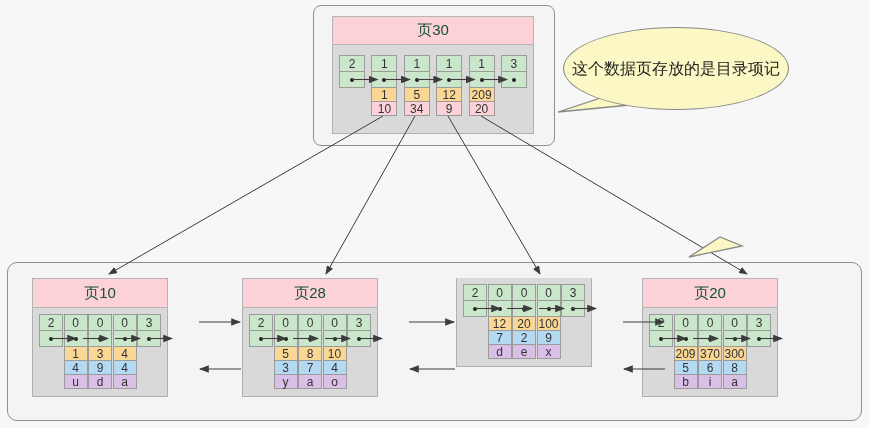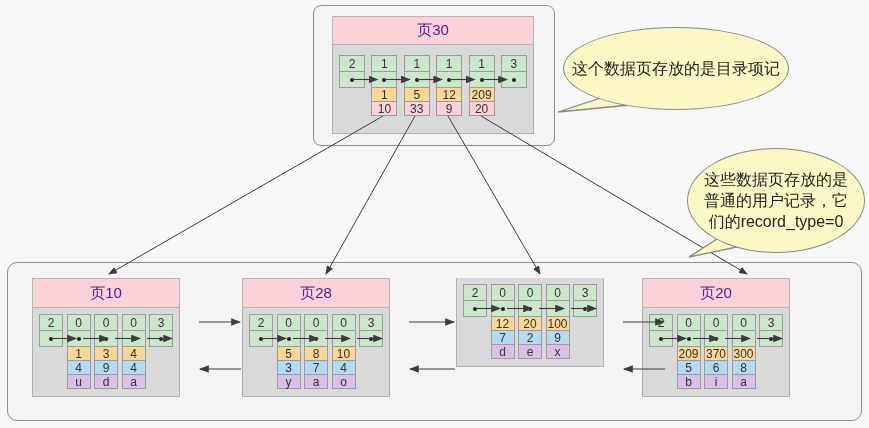--- a/index.html
+++ b/index.html
@@ -15,30 +15,30 @@
     background:#f4f4f4; border:1px solid #8f8f8f; border-radius:8px;
   }
   .bigbox {
     position:absolute; left:7px; top:262px; width:855px; height:159px;
     background:#f4f4f4; border:1px solid #8f8f8f; border-radius:10px;
   }
   
   .hdr {
     background:#fcd1d7; border:1px solid #b5b5b5;
     display:flex; align-items:center; justify-content:center;
-    font-size:15px; color:#4c1d95;
+    font-size:15px; color:#14532d;
   }
   .pgbody {
     background:#d9d9d9; border:1px solid #b0b0b0; border-top:none;
     position:relative; display:flex; justify-content:space-between;
     align-items:flex-start;
   }
   .root-hdr  { position:absolute; left:18px; top:10px; width:202px; height:29px; }
   .root-body { position:absolute; left:18px; top:39px; width:202px; height:89px; padding:10px 6px 0; }
-  .leaf { position:absolute; top:278px; width:148px; }
+  .leaf { position:absolute; top:278px; width:136px; }
   .leaf .hdr { height:30px; }
   .leafbody { height:89px; padding:6px 6px 0; }
   #leaf0 { left:32px; } #leaf1 { left:242px;text-align:right; } #leaf2 { left:456px; } #leaf3 { left:642px; }
   
   .rec { display:flex; flex-direction:column; width:24px; position:relative; z-index:2; }
   .root-body .rec { width:26px; }
   .cell {
     width:100%; height:15px; border:1px solid #9b9b9b;
     display:flex; align-items:center; justify-content:center;
     font-size:12px; line-height:1;
@@ -99,21 +99,21 @@
           </div>
         <div class="cell o">1</div>
         <div class="cell p">10</div>
       </div>
       <div class="rec">
         <div class="cell g">1</div>
         <div class="cell g">
             <span class="dot"></span>
           </div>
         <div class="cell o">5</div>
-        <div class="cell p">33</div>
+        <div class="cell p">34</div>
       </div>
       <div class="rec">
         <div class="cell g">1</div>
         <div class="cell g">
             <span class="dot"></span>
           </div>
         <div class="cell o">12</div>
         <div class="cell p">9</div>
       </div>
       <div class="rec">
@@ -375,19 +375,14 @@
   </svg>
 
   <svg class="tails" width="869" height="428">
     <polygon points="558,112 610,95 640,104" fill="#fbf8c5" stroke="#898989" stroke-width="1.3"></polygon>
     <polygon points="689,257 720,237 742,246" fill="#fbf8c5" stroke="#898989" stroke-width="1.3"></polygon>
   </svg>
 
   <div class="bubble" id="bubble1">
     <div>这个数据页存放的是目录项记</div>
   </div>
-  <div class="bubble" id="bubble2">
-    <div>这些数据页存放的是</div>
-    <div>普通的用户记录，它</div>
-    <div>们的record_type=0</div>
-  </div>
 
 </div>
 
 </body></html>

